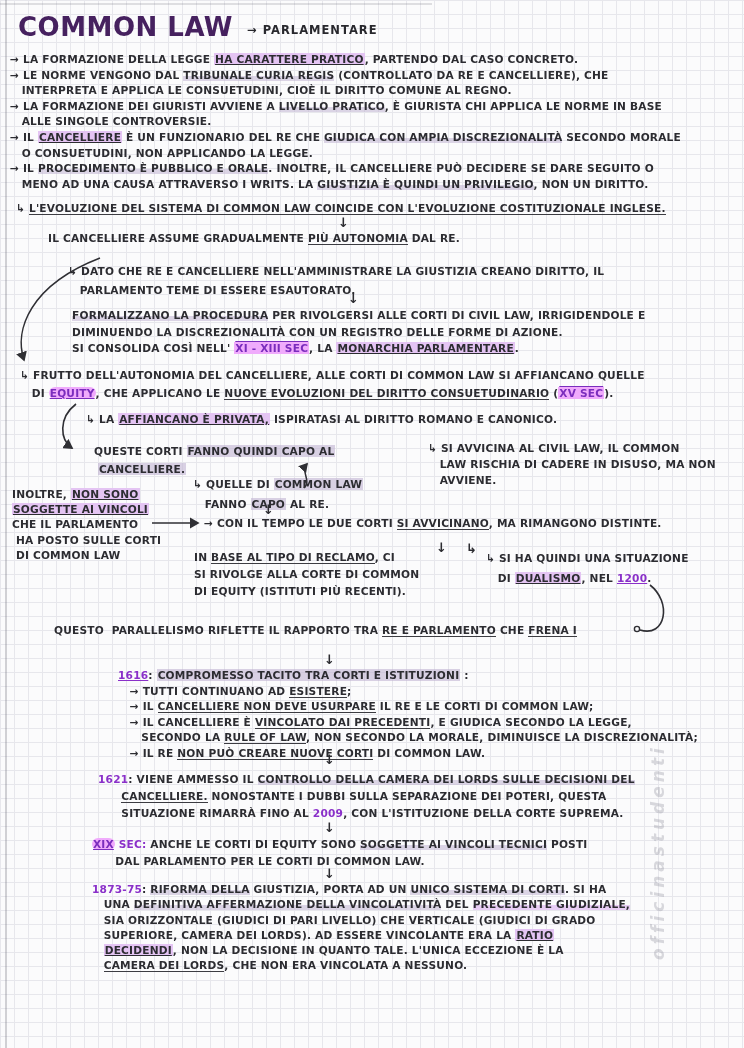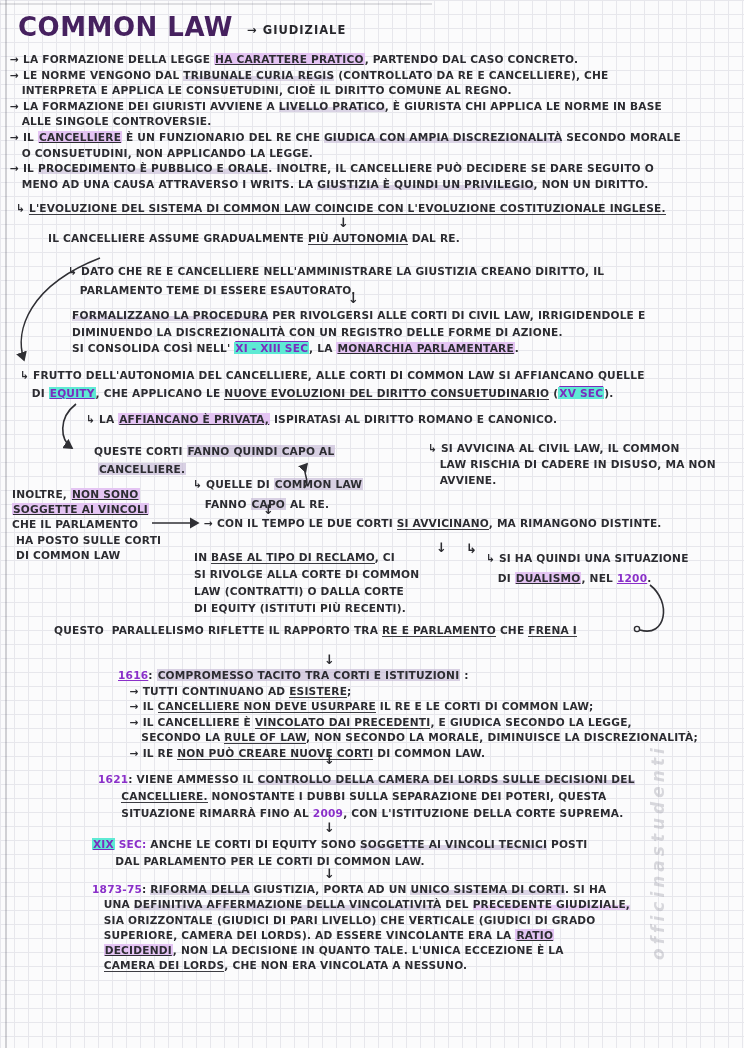--- a/index.html
+++ b/index.html
@@ -18,56 +18,56 @@
       color:#2c2c31;letter-spacing:.2px;white-space:pre;}
   .ln{white-space:pre;}
   .arrow{font-size:13px;font-weight:700;}
   
   .hp{background:#e4c4f3;padding:0 1px;text-decoration:underline;}
   .hg{background:rgba(193,180,210,.60);padding:0 1px;}
   .mu{box-shadow:inset 0 -5px 0 rgba(193,180,210,.55);}
   .mup{box-shadow:inset 0 -5px 0 rgba(228,196,243,.85);}
   .u{border-bottom:1.6px solid #3c3c42;}
   .vp{color:#8a30c9;}
-  .hv{background:#5eead4;color:#7a2dbd;padding:0 1px;}
+  .hv{background:#f0abfc;color:#7a2dbd;padding:0 1px;}
   .ov{text-decoration:overline;}
-  .un{text-decoration:underline;}
+  .un{text-decoration:underline;border-radius:6px;}
   .watermark{position:absolute;left:648px;top:540px;height:420px;
       writing-mode:vertical-rl;transform:rotate(180deg);
       color:rgba(150,148,160,.35);font-style:italic;font-weight:600;
       font-size:17px;letter-spacing:4px;white-space:nowrap;overflow:hidden;}
   svg.connectors{position:absolute;left:0;top:0;pointer-events:none;}
 </style>
 </head>
 <body>
 
 <div class="edge-l"></div>
 <div class="edge-t"></div>
 
 <div class="titlebar">
   <span class="title">COMMON LAW</span>
-  <span class="annot">→ GIUDIZIALE</span>
+  <span class="annot">→ PARLAMENTARE</span>
 </div>
 
 <div class="hw" style="left:10px;top:52px"><div class="ln"><span>→ LA FORMAZIONE DELLA LEGGE </span><span class="hp">HA CARATTERE PRATICO</span><span>, PARTENDO DAL CASO CONCRETO.</span></div><div class="ln"><span>→ LE NORME VENGONO DAL </span><span class="mu">TRIBUNALE CURIA REGIS</span><span> (CONTROLLATO DA RE E CANCELLIERE), CHE</span></div><div class="ln"><span>   INTERPRETA E APPLICA LE CONSUETUDINI, CIOÈ IL DIRITTO COMUNE AL REGNO.</span></div><div class="ln"><span>→ LA FORMAZIONE DEI GIURISTI AVVIENE A </span><span class="mu">LIVELLO PRATICO</span><span>, È GIURISTA CHI APPLICA LE NORME IN BASE</span></div><div class="ln"><span>   ALLE SINGOLE CONTROVERSIE.</span></div><div class="ln"><span>→ IL </span><span class="hp">CANCELLIERE</span><span> È UN FUNZIONARIO DEL RE CHE </span><span class="mu">GIUDICA CON AMPIA DISCREZIONALITÀ</span><span> SECONDO MORALE</span></div><div class="ln"><span>   O CONSUETUDINI, NON APPLICANDO LA LEGGE.</span></div><div class="ln"><span>→ IL </span><span class="mu">PROCEDIMENTO È PUBBLICO E ORALE</span><span>. INOLTRE, IL CANCELLIERE PUÒ DECIDERE SE DARE SEGUITO O</span></div><div class="ln"><span>   MENO AD UNA CAUSA ATTRAVERSO I WRITS. LA </span><span class="mu">GIUSTIZIA È QUINDI UN PRIVILEGIO</span><span>, NON UN DIRITTO.</span></div></div>
 <div class="hw" style="left:16px;top:201px"><div class="ln"><span>↳ </span><span class="u">L'EVOLUZIONE DEL SISTEMA DI COMMON LAW COINCIDE CON L'EVOLUZIONE COSTITUZIONALE INGLESE.</span></div></div>
 <div class="hw arrow" style="left:338px;top:215px">↓</div>
 <div class="hw" style="left:48px;top:231px"><div class="ln"><span>IL CANCELLIERE ASSUME GRADUALMENTE </span><span class="u">PIÙ AUTONOMIA</span><span> DAL RE.</span></div></div>
 <div class="hw" style="left:68px;top:262px;line-height:19px"><div class="ln"><span>↳ DATO CHE RE E CANCELLIERE NELL'AMMINISTRARE LA GIUSTIZIA CREANO DIRITTO, IL</span></div><div class="ln"><span>   PARLAMENTO TEME DI ESSERE ESAUTORATO.</span></div></div>
 <div class="hw arrow" style="left:348px;top:291px">↓</div>
 <div class="hw" style="left:72px;top:307px;line-height:16.5px"><div class="ln"><span class="mu">FORMALIZZANO LA PROCEDURA</span><span> PER RIVOLGERSI ALLE CORTI DI CIVIL LAW, IRRIGIDENDOLE E</span></div><div class="ln"><span>DIMINUENDO LA DISCREZIONALITÀ CON UN REGISTRO DELLE FORME DI AZIONE.</span></div><div class="ln"><span>SI CONSOLIDA COSÌ NELL' </span><span class="hv ov">XI - XIII SEC</span><span>, LA </span><span class="hp">MONARCHIA PARLAMENTARE</span><span>.</span></div></div>
 <div class="hw" style="left:20px;top:366px;line-height:18px"><div class="ln"><span>↳ FRUTTO DELL'AUTONOMIA DEL CANCELLIERE, ALLE CORTI DI COMMON LAW SI AFFIANCANO QUELLE</span></div><div class="ln"><span>   DI </span><span class="hv un">EQUITY</span><span>, CHE APPLICANO LE </span><span class="u">NUOVE EVOLUZIONI DEL DIRITTO CONSUETUDINARIO</span><span> (</span><span class="hv ov">XV SEC</span><span>).</span></div></div>
 <div class="hw" style="left:86px;top:412px"><div class="ln"><span>↳ LA </span><span class="hp">AFFIANCANO È PRIVATA,</span><span> ISPIRATASI AL DIRITTO ROMANO E CANONICO.</span></div></div>
 <div class="hw" style="left:94px;top:442px;line-height:18px"><div class="ln"><span>QUESTE CORTI </span><span class="hg">FANNO QUINDI CAPO AL</span></div><div class="ln"><span> </span><span class="hg">CANCELLIERE.</span></div></div>
 <div class="hw" style="left:428px;top:440px;line-height:16px"><div class="ln"><span>↳ SI AVVICINA AL CIVIL LAW, IL COMMON</span></div><div class="ln"><span>   LAW RISCHIA DI CADERE IN DISUSO, MA NON</span></div><div class="ln"><span>   AVVIENE.</span></div></div>
 <div class="hw" style="left:193px;top:474px;line-height:20px"><div class="ln"><span>↳ QUELLE DI </span><span class="hg">COMMON LAW</span></div><div class="ln"><span>   FANNO </span><span class="hg">CAPO</span><span> AL RE.</span></div></div>
 <div class="hw arrow" style="left:263px;top:502px">↓</div>
 <div class="hw" style="left:12px;top:487px;line-height:15.2px"><div class="ln"><span>INOLTRE, </span><span class="hp">NON SONO</span></div><div class="ln"><span class="hp">SOGGETTE AI VINCOLI</span></div><div class="ln"><span>CHE IL PARLAMENTO</span></div><div class="ln"><span> HA POSTO SULLE CORTI</span></div><div class="ln"><span> DI COMMON LAW</span></div></div>
 <div class="hw" style="left:204px;top:516px"><div class="ln"><span>→ CON IL TEMPO LE DUE CORTI </span><span class="u">SI AVVICINANO</span><span>, MA RIMANGONO DISTINTE.</span></div></div>
-<div class="hw" style="left:194px;top:549px;line-height:17px"><div class="ln"><span>IN </span><span class="u">BASE AL TIPO DI RECLAMO</span><span>, CI</span></div><div class="ln"><span>SI RIVOLGE ALLA CORTE DI COMMON</span></div><div class="ln"><span>LAW (CONTRATTI) O DALLA CORTE</span></div><div class="ln"><span>DI EQUITY (ISTITUTI PIÙ RECENTI).</span></div></div>
+<div class="hw" style="left:194px;top:549px;line-height:17px"><div class="ln"><span>IN </span><span class="u">BASE AL TIPO DI RECLAMO</span><span>, CI</span></div><div class="ln"><span>SI RIVOLGE ALLA CORTE DI COMMON</span></div><div class="ln"><span>DI EQUITY (ISTITUTI PIÙ RECENTI).</span></div></div>
 <div class="hw arrow" style="left:436px;top:540px">↓</div>
 <div class="hw arrow" style="left:466px;top:541px">↳</div>
 <div class="hw" style="left:486px;top:548px;line-height:20px"><div class="ln"><span>↳ SI HA QUINDI UNA SITUAZIONE</span></div><div class="ln"><span>   DI </span><span class="hp">DUALISMO</span><span>, NEL </span><span class="vp un">1200</span><span>.</span></div></div>
 <div class="hw" style="left:54px;top:622px;line-height:17px"><div class="ln"><span>QUESTO  PARALLELISMO RIFLETTE IL RAPPORTO TRA </span><span class="u">RE E PARLAMENTO</span><span> CHE </span><span class="u">FRENA I</span></div></div>
 <div class="hw arrow" style="left:324px;top:652px">↓</div>
 <div class="hw" style="left:118px;top:668px"><div class="ln"><span class="vp un">1616</span><span>: </span><span class="hg">COMPROMESSO TACITO TRA CORTI E ISTITUZIONI</span><span> :</span></div><div class="ln"><span>   → TUTTI CONTINUANO AD </span><span class="u">ESISTERE</span><span>;</span></div><div class="ln"><span>   → IL </span><span class="u">CANCELLIERE NON DEVE USURPARE</span><span> IL RE E LE CORTI DI COMMON LAW;</span></div><div class="ln"><span>   → IL CANCELLIERE È </span><span class="u">VINCOLATO DAI PRECEDENTI</span><span>, E GIUDICA SECONDO LA LEGGE,</span></div><div class="ln"><span>      SECONDO LA </span><span class="u">RULE OF LAW</span><span>, NON SECONDO LA MORALE, DIMINUISCE LA DISCREZIONALITÀ;</span></div><div class="ln"><span>   → IL RE </span><span class="u">NON PUÒ CREARE NUOVE CORTI</span><span> DI COMMON LAW.</span></div></div>
 <div class="hw arrow" style="left:324px;top:752px">↓</div>
 <div class="hw" style="left:98px;top:771px;line-height:17px"><div class="ln"><span class="vp">1621</span><span>: VIENE AMMESSO IL </span><span class="mu">CONTROLLO DELLA CAMERA DEI LORDS SULLE DECISIONI DEL</span></div><div class="ln"><span>      </span><span class="u">CANCELLIERE.</span><span> NONOSTANTE I DUBBI SULLA SEPARAZIONE DEI POTERI, QUESTA</span></div><div class="ln"><span>      SITUAZIONE RIMARRÀ FINO AL </span><span class="vp">2009</span><span>, CON L'ISTITUZIONE DELLA CORTE SUPREMA.</span></div></div>
 <div class="hw arrow" style="left:324px;top:820px">↓</div>
 <div class="hw" style="left:92px;top:836px;line-height:17px"><div class="ln"><span class="hv un">XIX</span><span> </span><span class="vp">SEC:</span><span> ANCHE LE CORTI DI EQUITY SONO </span><span class="mu">SOGGETTE AI VINCOLI TECNICI</span><span> POSTI</span></div><div class="ln"><span>      DAL PARLAMENTO PER LE CORTI DI COMMON LAW.</span></div></div>

